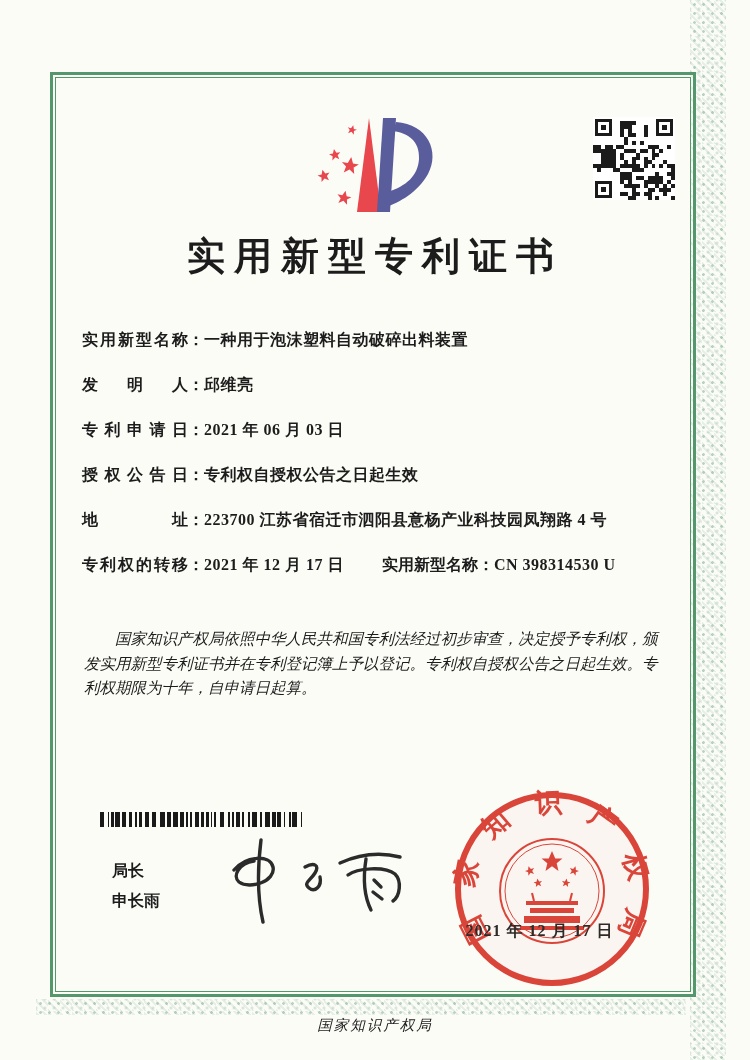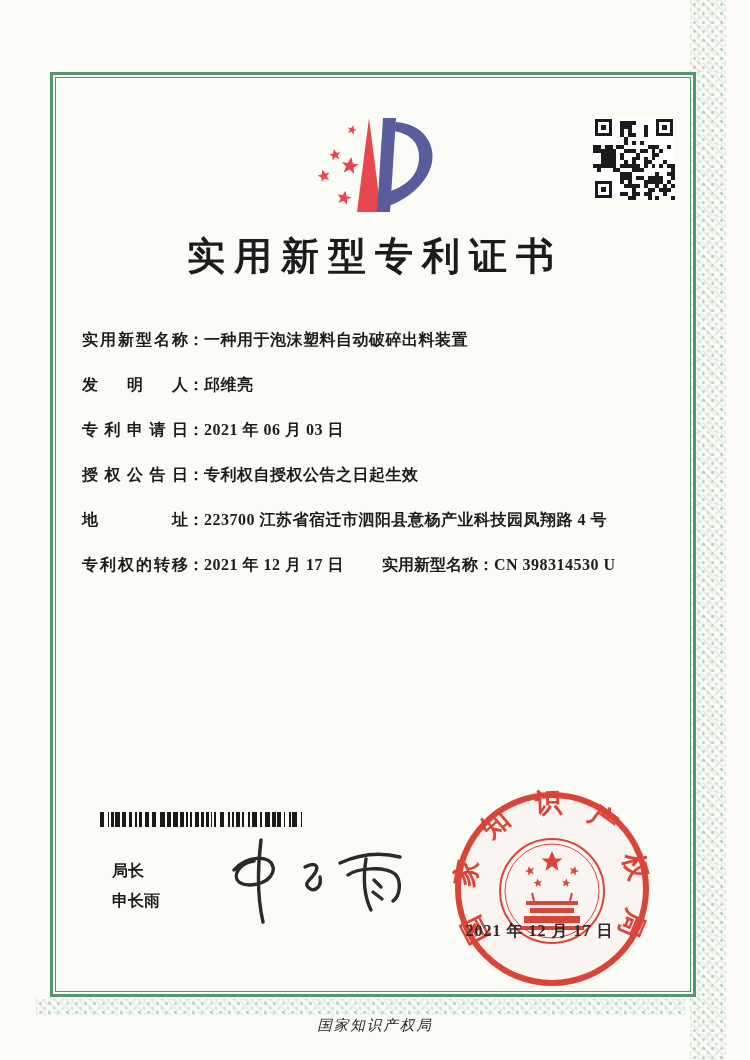--- a/index.html
+++ b/index.html
@@ -258,20 +258,21 @@
     </div>
     <div class="row">
       <span class="lbl">专利权的转移</span><span class="colon">：</span><span class="val">2021 年 12 月 17 日</span>
       <span class="pair2">
         <span>实用新型名称</span><span>：</span><span class="val">CN 398314530 U</span>
       </span>
     </div>
   </div>
 
   <div class="paras">
+    <p>国家知识产权局依照中华人民共和国专利法经过初步审查，决定授予专利权，颁发实用新型专利证书并在专利登记簿上予以登记。专利权自授权公告之日起生效。专利权期限为十年，自申请日起算。</p>
   </div>
 
   <div class="barcode">
       <i style="left:0.00%;width:1.78%"></i>
       <i style="left:3.83%;width:0.58%"></i>
       <i style="left:5.16%;width:1.77%"></i>
       <i style="left:7.57%;width:2.36%"></i>
       <i style="left:10.85%;width:1.82%"></i>
       <i style="left:14.02%;width:1.85%"></i>
       <i style="left:17.27%;width:0.90%"></i>

